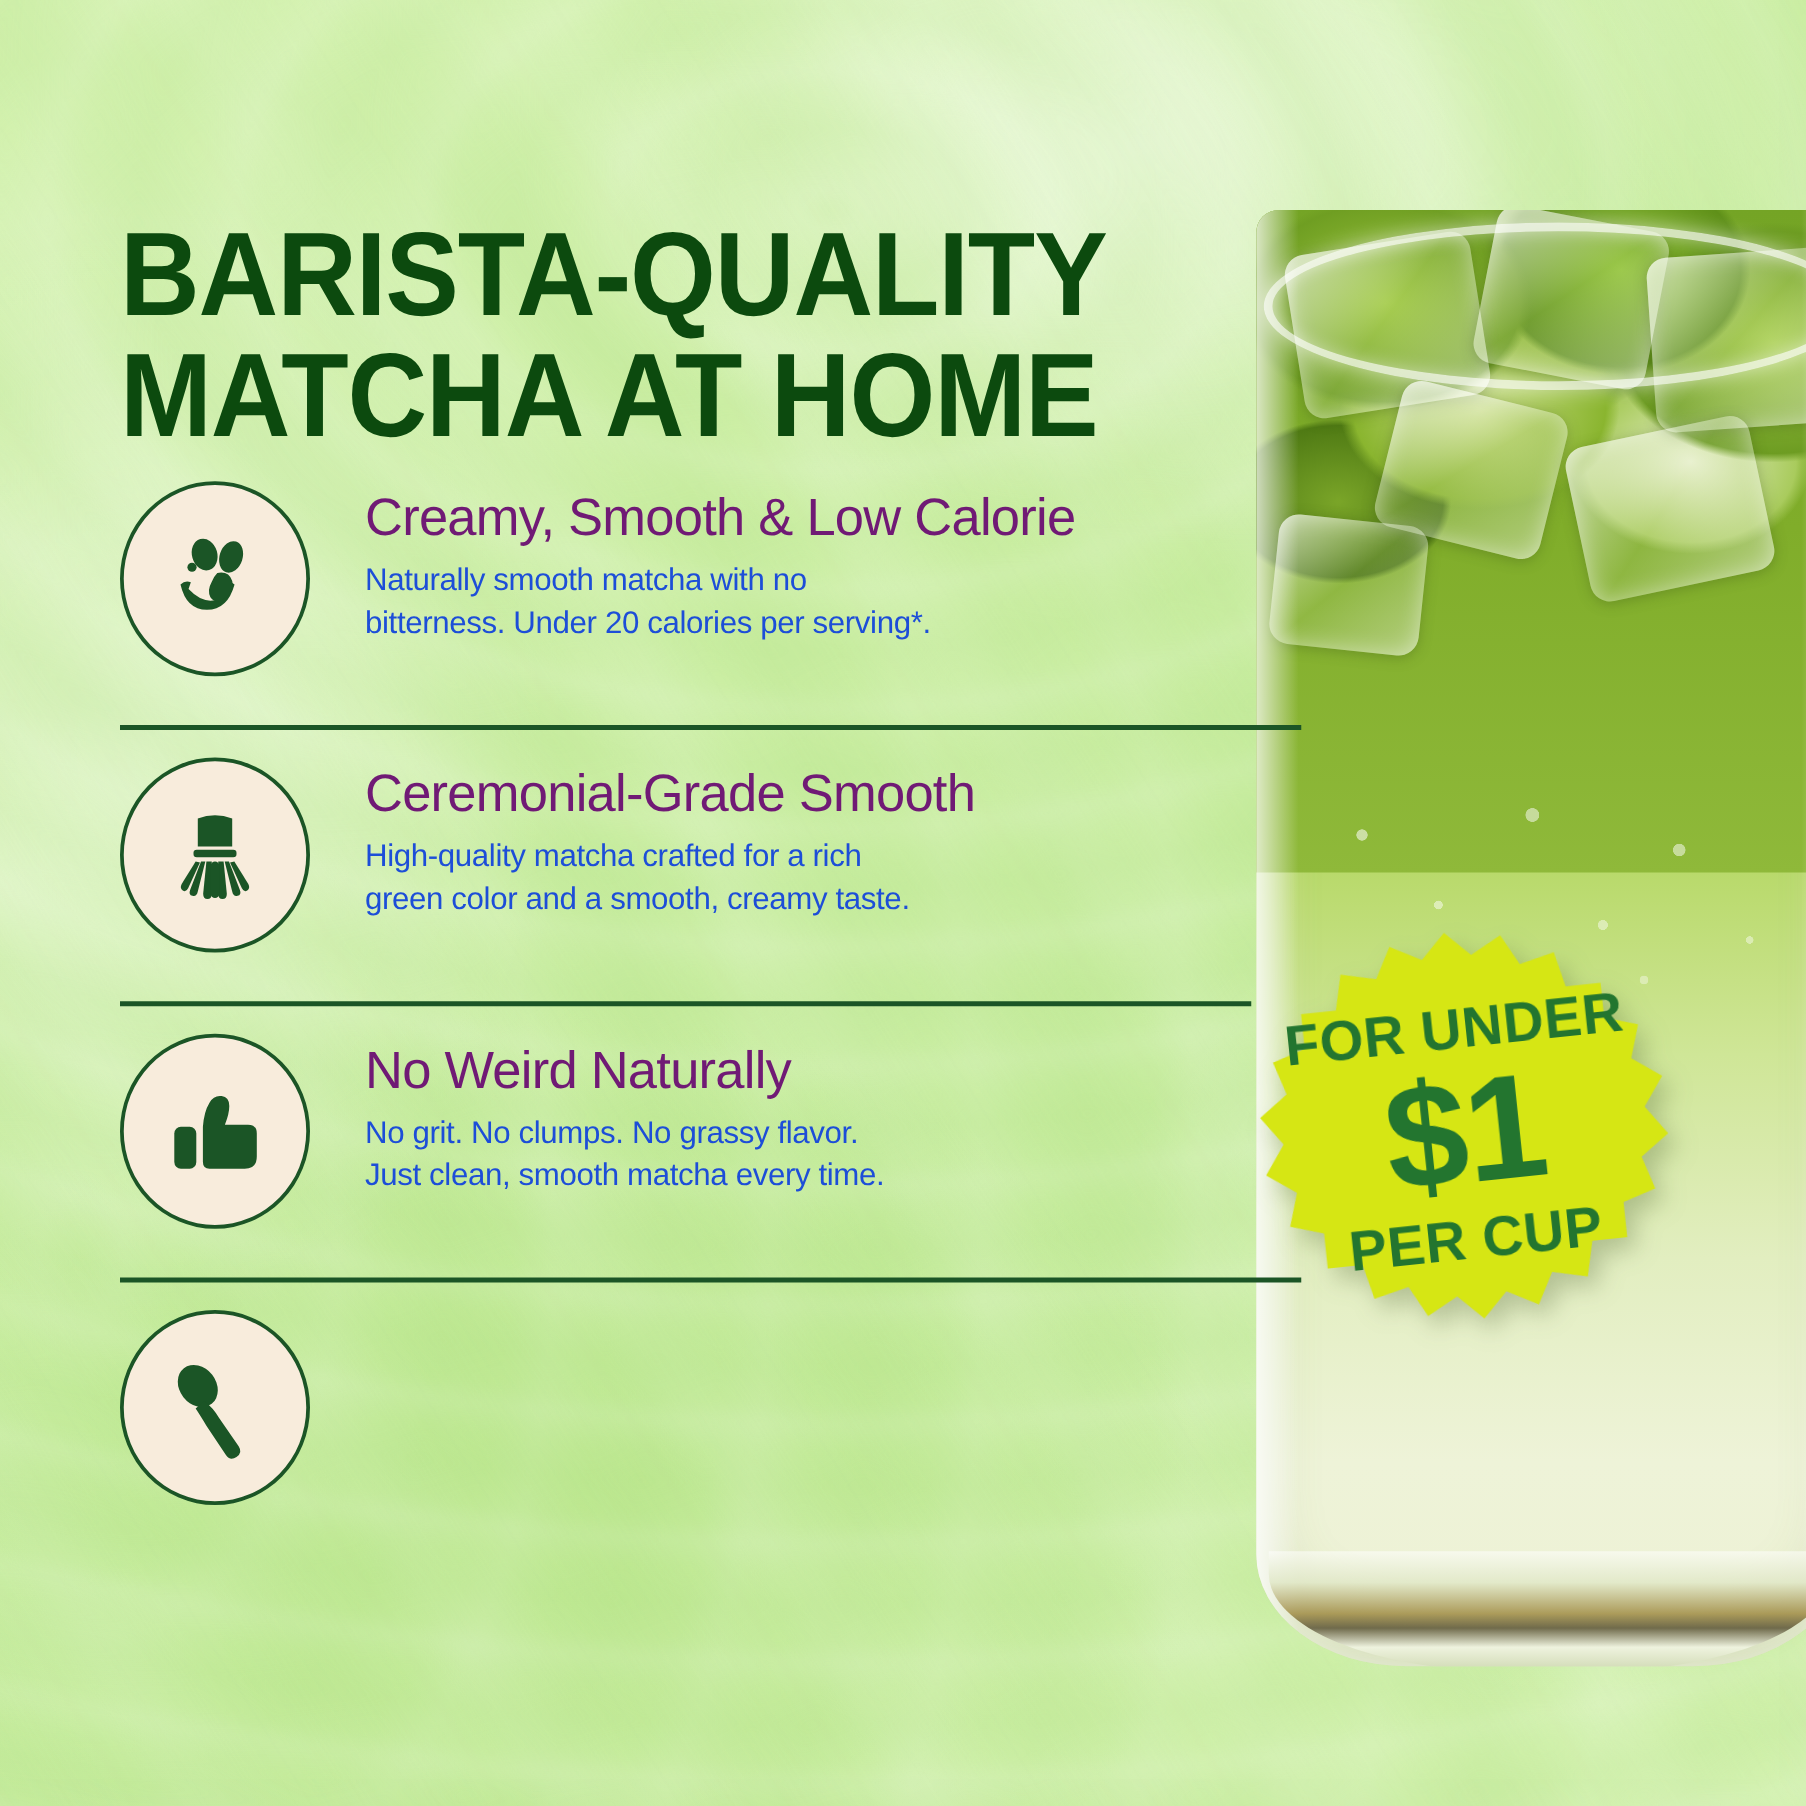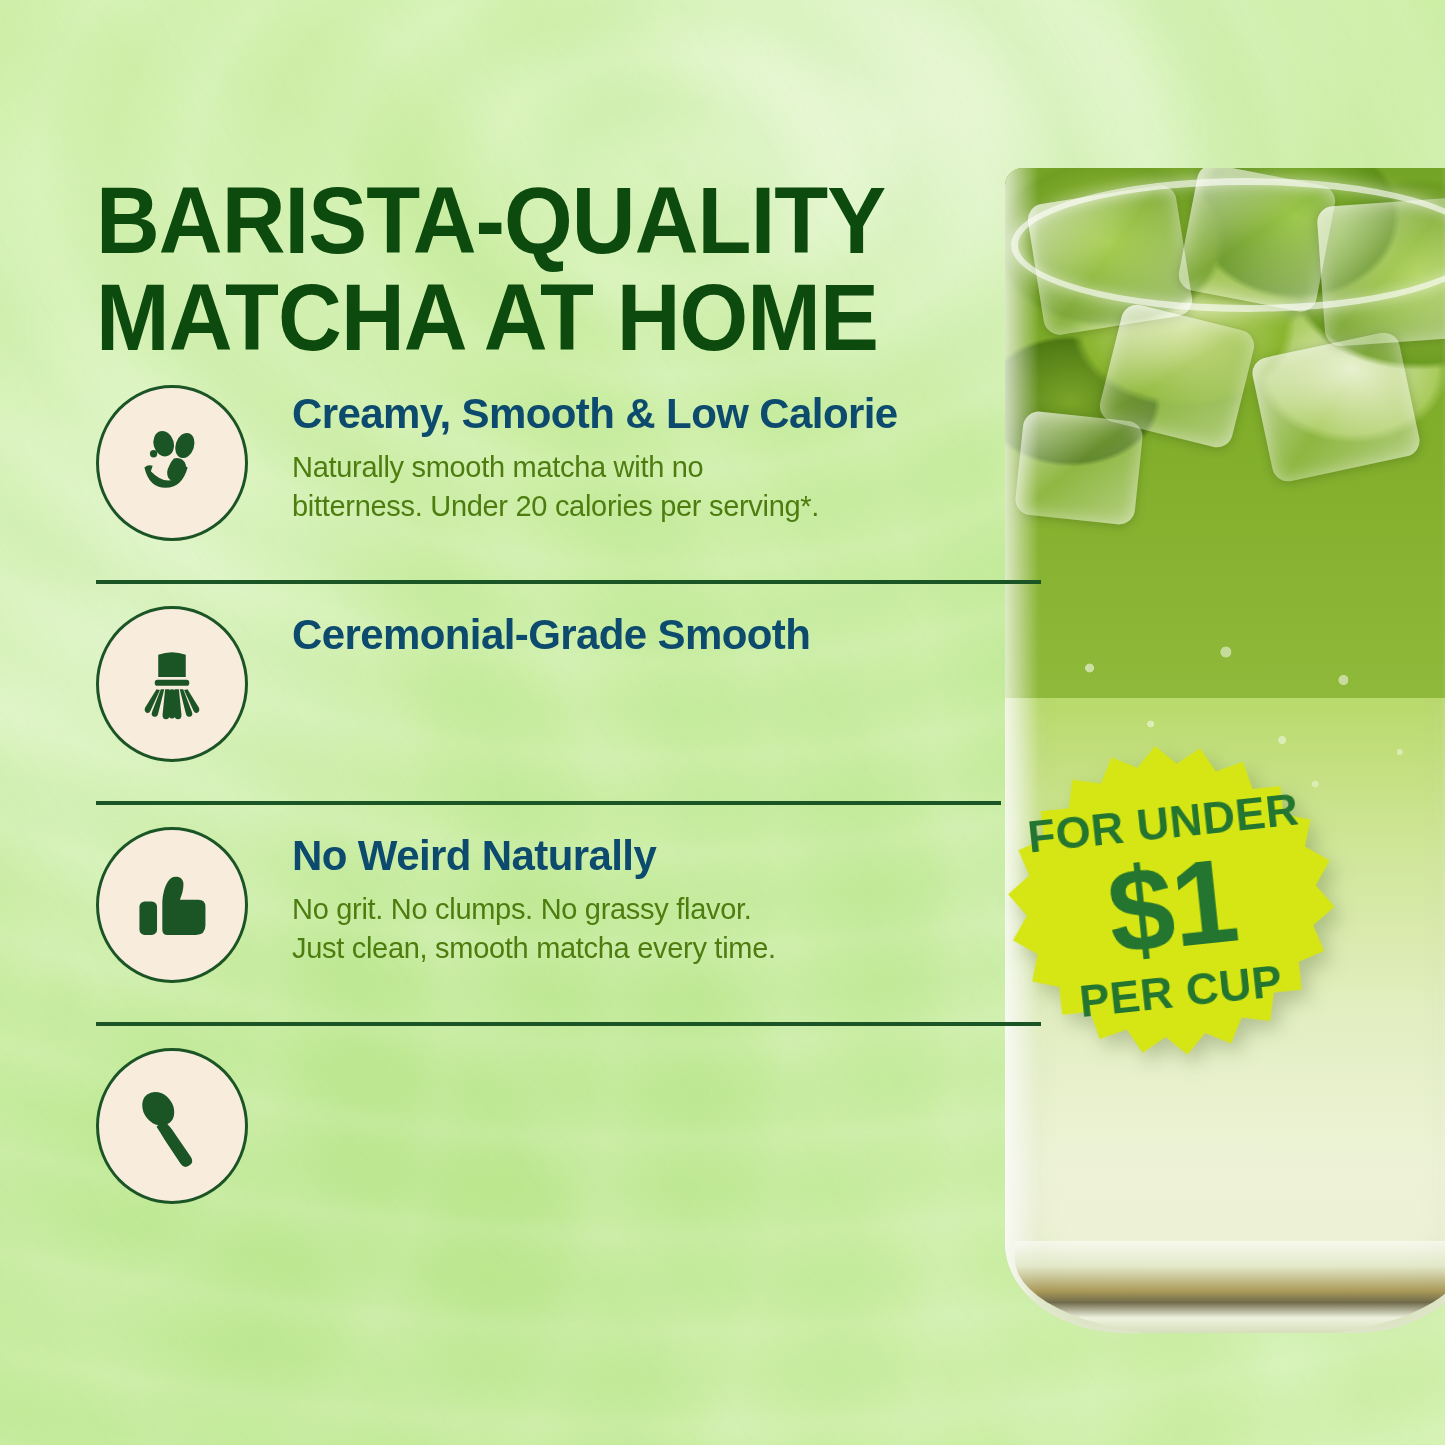--- a/index.html
+++ b/index.html
@@ -100,31 +100,31 @@
     border-radius: 50%;
     background: #f8ecdc;
     display: flex;
     align-items: center;
     justify-content: center;
     margin-right: 44px;
   }
   .feat-icon svg { display: block; }
   .feat-body { padding-top: 6px; flex: 1 1 auto; }
   .feat-title {
-    color: #0c4a6e;
-    font-weight: 700;
+    color: #701a75;
+    font-weight: 400;
     font-size: 42px;
     line-height: 1.08;
     letter-spacing: -.6px;
     margin: 0 0 12px 0;
     white-space: nowrap;
   }
   .feat-desc {
-    color: #4d7c0f;
-    font-size: 29px;
+    color: #1d4ed8;
+    font-size: 25px;
     line-height: 1.33;
     letter-spacing: -.3px;
     margin: 0;
     white-space: pre-line;
   }
   .divider {
     height: 4px;
     background: #1b5526;
     margin: 10px 0 22px 0;
     width: 945px;
@@ -316,20 +316,22 @@
             <path d="M36 57 l-11 24 q-2 4 -5 2 q-3 -2 -1 -6 l13 -21 z"></path>
             <path d="M53 56 l0 30 q0 5 4 5 q4 0 4 -5 l-3 -30 z"></path>
             <path d="M59 56 l7 28 q1 5 5 4 q4 -1 2 -6 l-10 -26 z"></path>
             <path d="M64 57 l11 24 q2 4 5 2 q3 -2 1 -6 l-13 -21 z"></path>
             <rect x="46" y="56" width="8" height="34" rx="4"></rect>
           </g>
         </svg>
       </div>
       <div class="feat-body">
         <p class="feat-title">Ceremonial-Grade Smooth</p>
+        <p class="feat-desc">High-quality matcha crafted for a rich
+green color and a smooth, creamy taste.</p>
       </div>
     </div>
     <div class="divider short"></div>
 
     <div class="feature">
       <div class="feat-icon">
         <svg viewBox="0 0 100 100" width="88" height="88" aria-hidden="true">
           <g fill="#1b5526">
             <rect x="13" y="46" width="20" height="38" rx="6"></rect>
             <path d="M39 46 q1 -14 6 -22 q4 -7 11 -6 q7 1 7 9 q0 7 -4 17 l21 0 q8 0 8 8 l0 21 q0 11 -11 11 l-32 0 q-6 0 -6 -6 z"></path>

